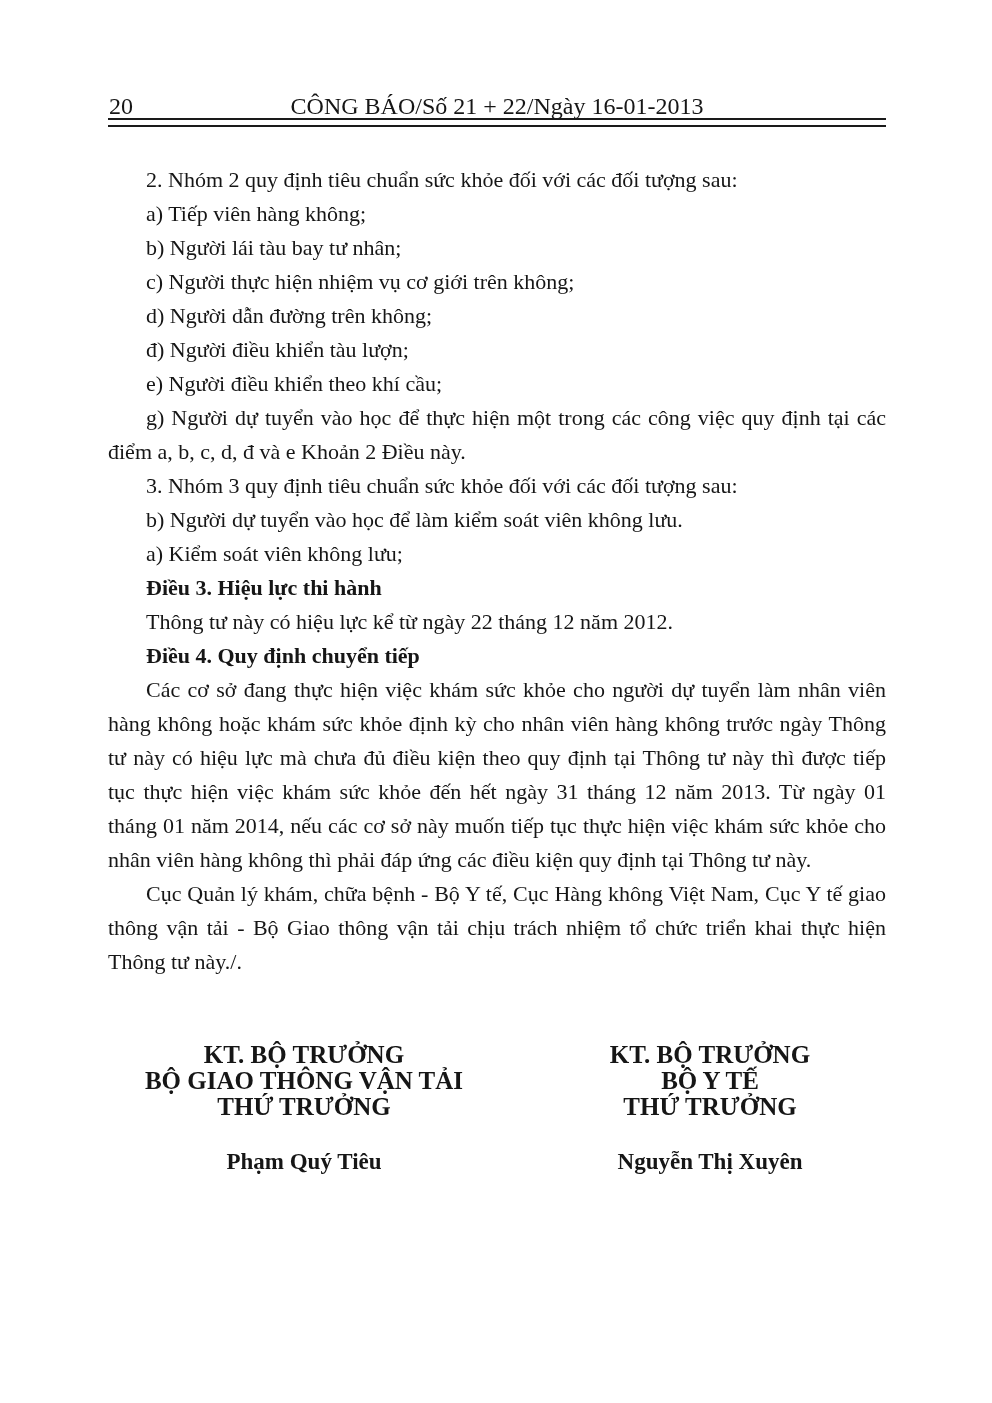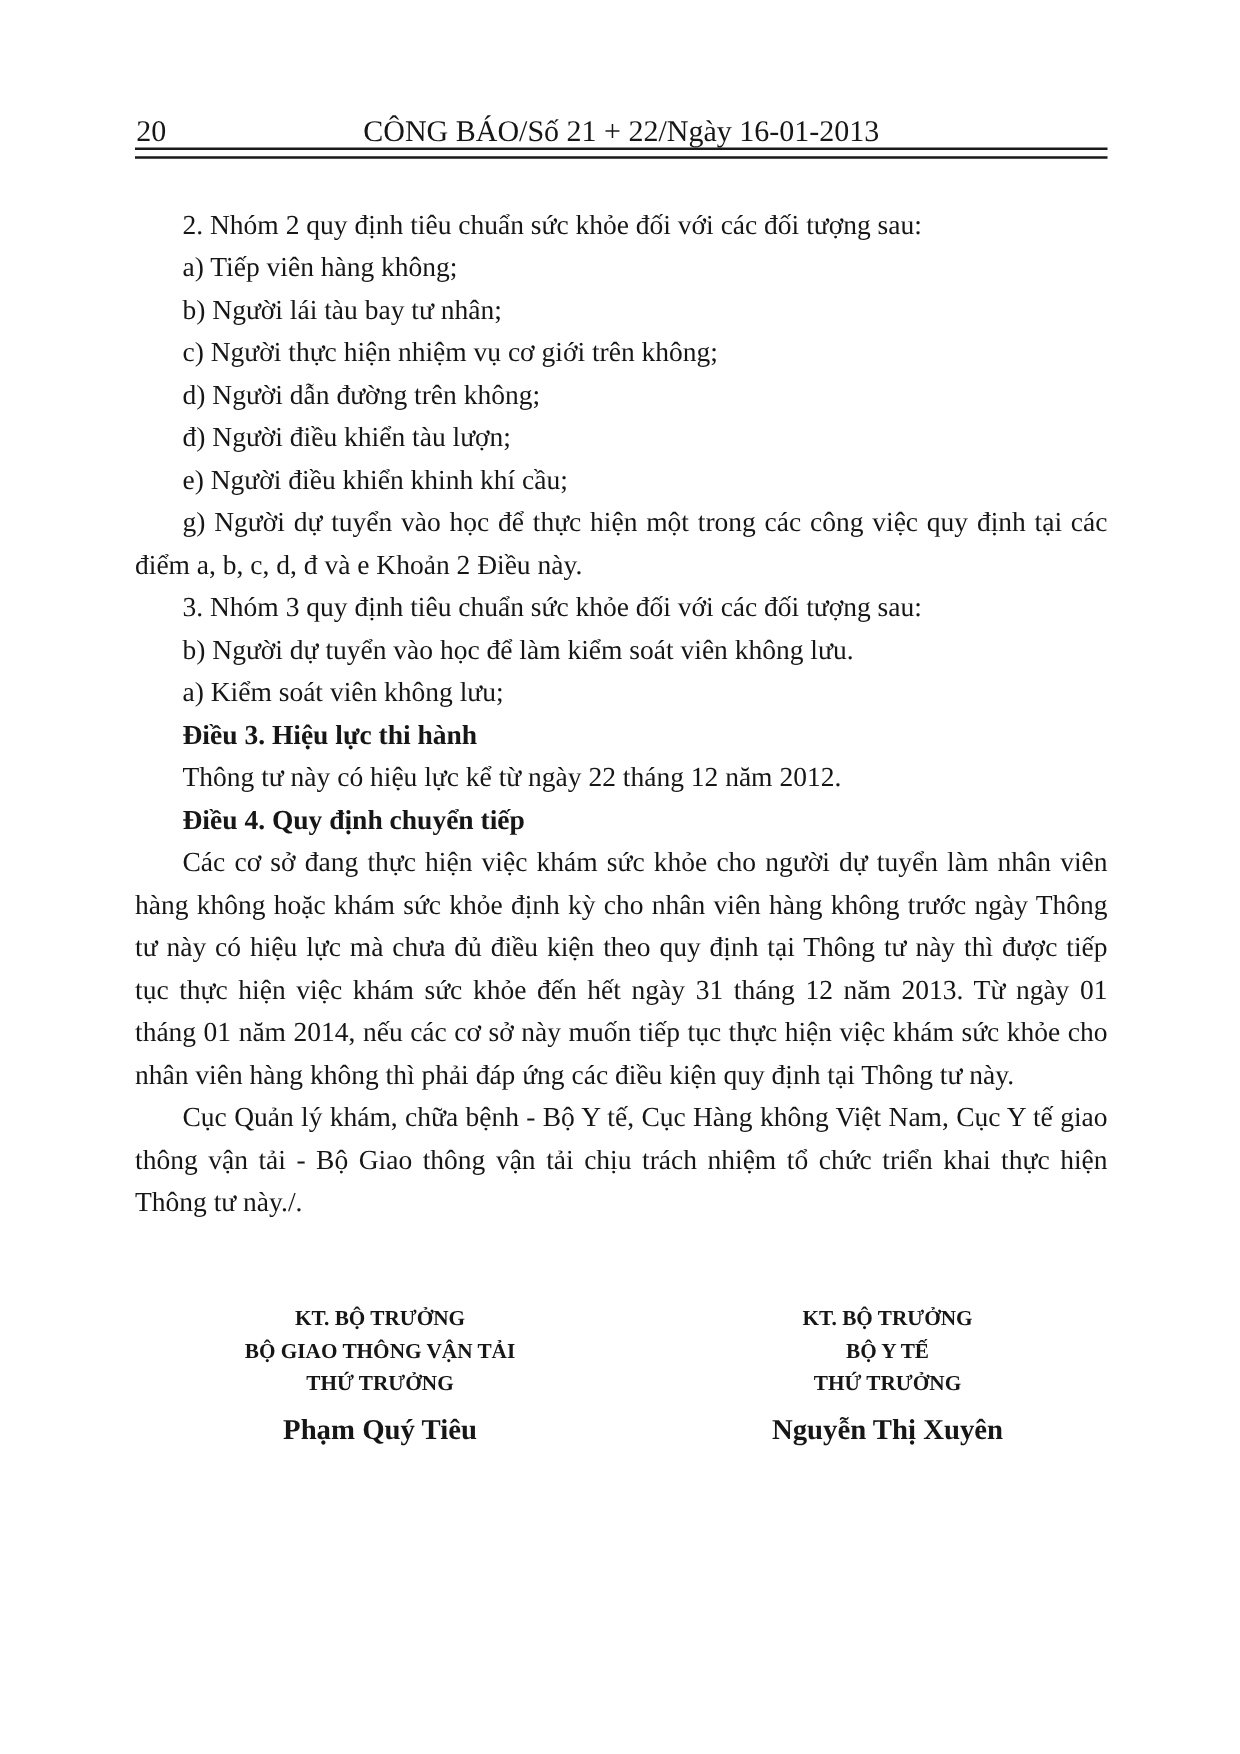--- a/index.html
+++ b/index.html
@@ -42,42 +42,42 @@
   
   .sig {
     position: absolute;
     top: 1042px;
     width: 348px;
     text-align: center;
     font-weight: bold;
   }
   .sig-left  { left: 130px; }
   .sig-right { left: 536px; }
-  .sig-titles { font-size: 17px; line-height: 26px; }
-  .sig-name   { font-size: 23px; line-height: 26px; margin-top: 11px; text-align: center; }
+  .sig-titles { font-size: 25px; line-height: 26px; }
+  .sig-name   { font-size: 23px; line-height: 26px; margin-top: 29px; text-align: center; }
 </style>
 </head>
 <body>
 
 <div class="page">
 
   <div class="hdr">
     <span class="pagenum">20</span>
     <span class="hdrtitle">CÔNG BÁO/Số 21 + 22/Ngày 16-01-2013</span>
   </div>
   <div class="rule"></div>
 
   <div class="content">
     <p>2. Nhóm 2 quy định tiêu chuẩn sức khỏe đối với các đối tượng sau:</p>
     <p>a) Tiếp viên hàng không;</p>
     <p>b) Người lái tàu bay tư nhân;</p>
     <p>c) Người thực hiện nhiệm vụ cơ giới trên không;</p>
     <p>d) Người dẫn đường trên không;</p>
     <p>đ) Người điều khiển tàu lượn;</p>
-    <p>e) Người điều khiển khinh khí cầu;</p>
+    <p>e) Người điều khiển theo khí cầu;</p>
     <p class="just">g) Người dự tuyển vào học để thực hiện một trong các công việc quy định tại các điểm a, b, c, d, đ và e Khoản 2 Điều này.</p>
     <p>3. Nhóm 3 quy định tiêu chuẩn sức khỏe đối với các đối tượng sau:</p>
     <p>b) Người dự tuyển vào học để làm kiểm soát viên không lưu.</p>
     <p>a) Kiểm soát viên không lưu;</p>
     <p class="bold">Điều 3. Hiệu lực thi hành</p>
     <p>Thông tư này có hiệu lực kể từ ngày 22 tháng 12 năm 2012.</p>
     <p class="bold">Điều 4. Quy định chuyển tiếp</p>
     <p class="just">Các cơ sở đang thực hiện việc khám sức khỏe cho người dự tuyển làm nhân viên hàng không hoặc khám sức khỏe định kỳ cho nhân viên hàng không trước ngày Thông tư này có hiệu lực mà chưa đủ điều kiện theo quy định tại Thông tư này thì được tiếp tục thực hiện việc khám sức khỏe đến hết ngày 31 tháng 12 năm 2013. Từ ngày 01 tháng 01 năm 2014, nếu các cơ sở này muốn tiếp tục thực hiện việc khám sức khỏe cho nhân viên hàng không thì phải đáp ứng các điều kiện quy định tại Thông tư này.</p>
     <p class="just">Cục Quản lý khám, chữa bệnh - Bộ Y tế, Cục Hàng không Việt Nam, Cục Y tế giao thông vận tải - Bộ Giao thông vận tải chịu trách nhiệm tổ chức triển khai thực hiện Thông tư này./.</p>
   </div>

